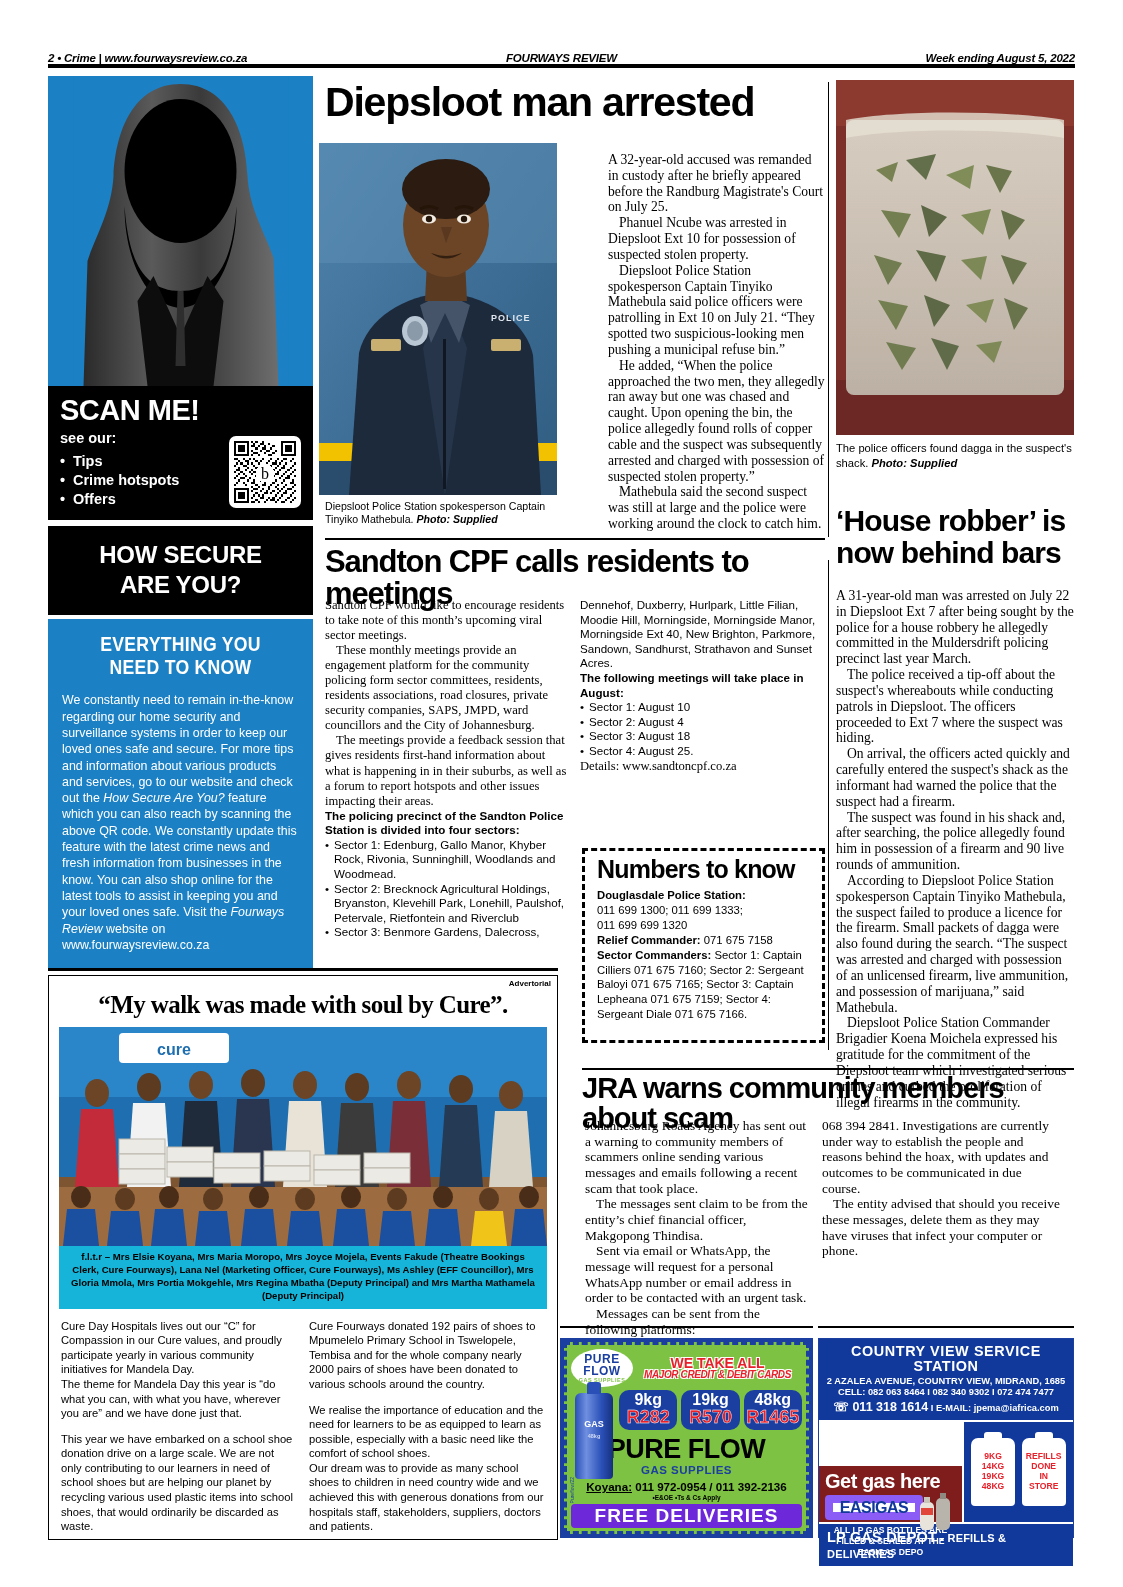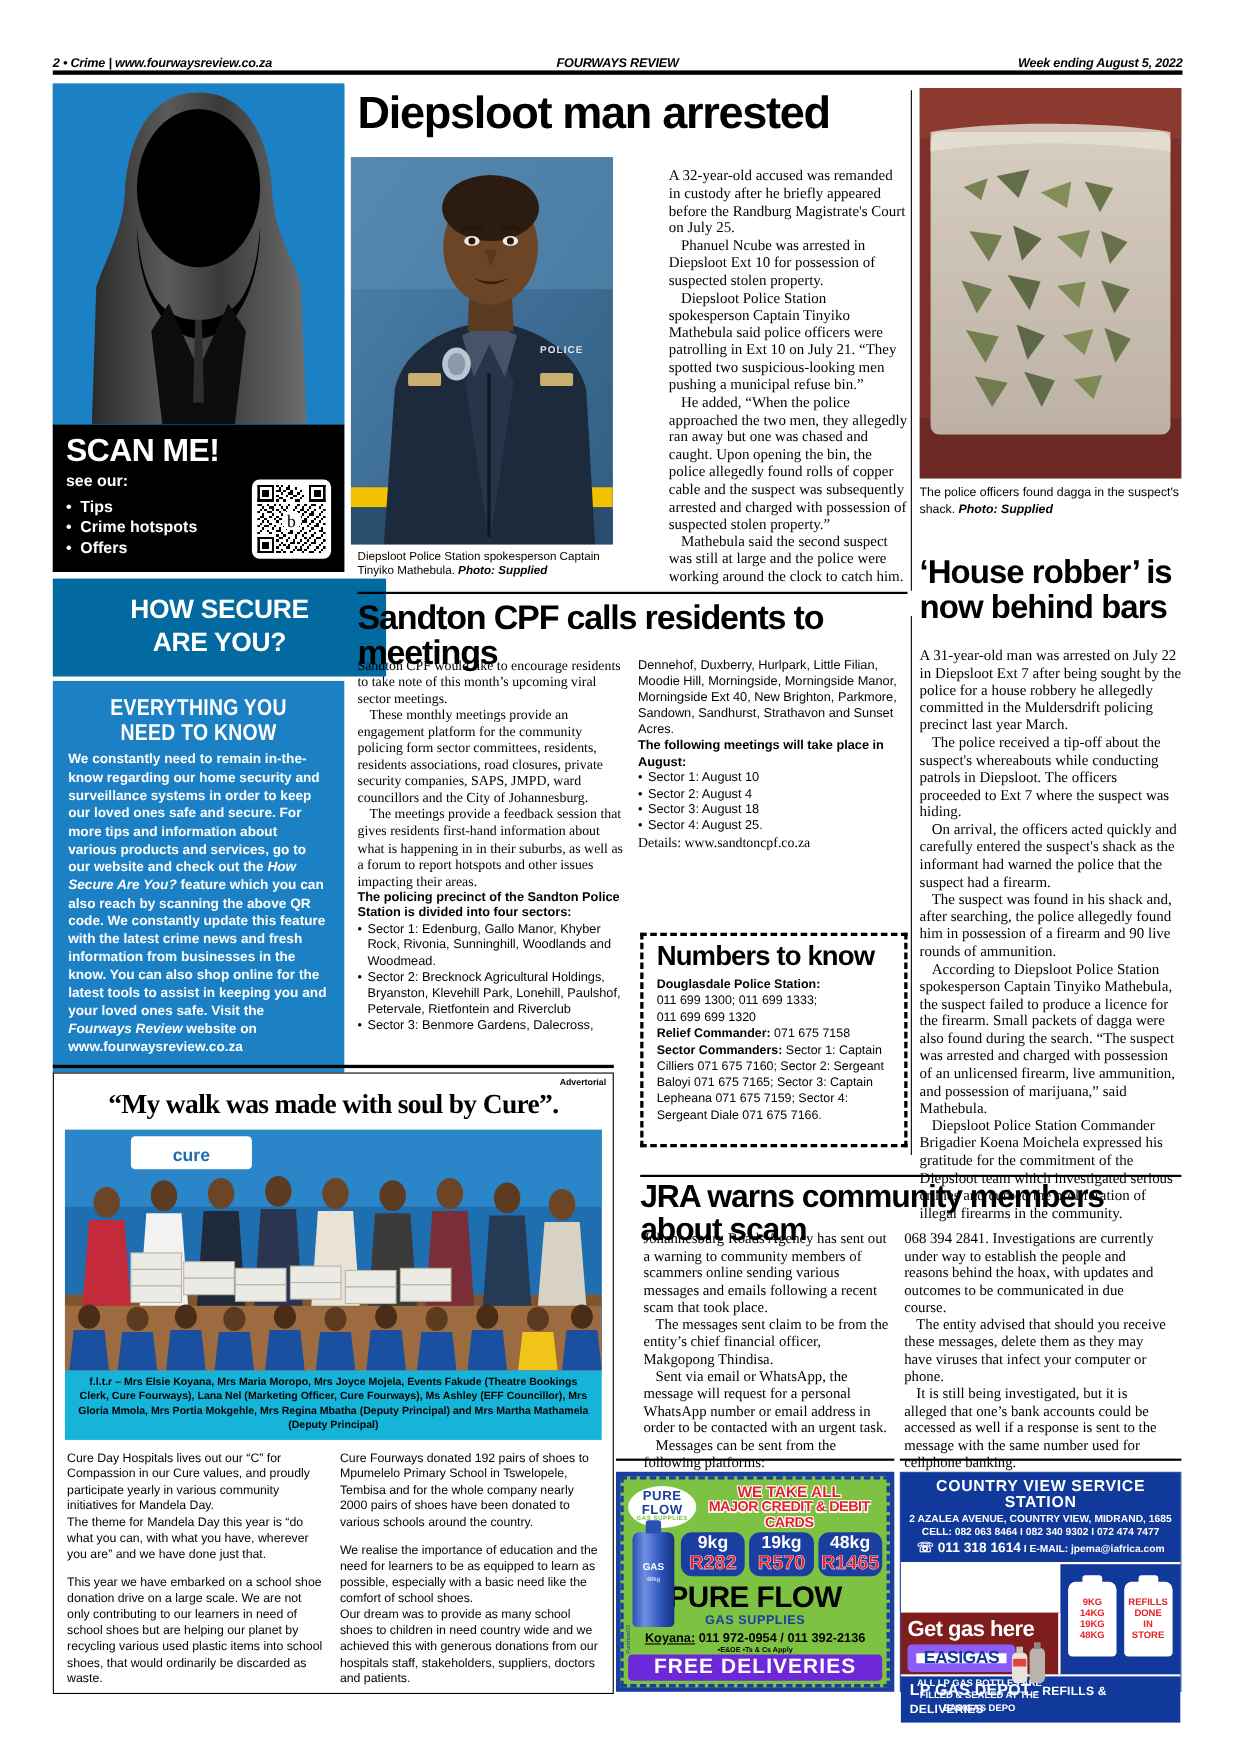--- a/index.html
+++ b/index.html
@@ -54,40 +54,40 @@
   .scan-list li { position:relative; padding-left:13px; }
   .scan-list li:before { content:"•"; position:absolute; left:0; }
   .qr {
     position:absolute; right:12px; bottom:12px;
     width:72px; height:72px; background:#fff; border-radius:7px;
     padding:5px;
   }
   .qr svg { display:block; }
 
   .howsecure {
-    width:303px; background:#0369a1; padding:14px 8px 16px 8px; text-align:center;
+    width:265px; background:#000000; padding:14px 8px 16px 8px; text-align:center;
     margin-top:6px;
   }
   .howsecure div {
     font-family:"Liberation Sans", sans-serif; font-weight:bold; color:#fff;
     font-size:24px; line-height:1.22; letter-spacing:-0.3px;
   }
 
   .everything {
     width:265px; background:#1b80c4; margin-top:4px; padding:14px 14px 16px 14px;
   }
   .ev-head {
     font-family:"Liberation Sans", sans-serif; font-weight:bold; color:#fff;
     font-size:21px; line-height:1.08; text-align:center;
     transform:scaleX(0.84); transform-origin:center;
     letter-spacing:0.3px;
   }
   .ev-body {
-    margin-top:4px;
-    font-family:"Liberation Sans", sans-serif; font-weight:bold; color:#fff;
+    margin-top:14px;
+    font-family:"Liberation Sans", sans-serif; font-weight:normal; color:#fff;
     font-size:12.4px; line-height:1.315;
   }
   .ev-body i { font-style:italic; }
 
   
   .lead-head {
     position:absolute; left:325px; top:82px; width:500px;
     font-family:"Liberation Sans", sans-serif; font-weight:bold;
     font-size:41px; line-height:1.0; letter-spacing:-1.2px;
   }
@@ -223,21 +223,21 @@
   }
   .pf-logo .l1 { color:#1b3fa0; font-size:12px; letter-spacing:0.5px; }
   .pf-logo .l2 { color:#1b3fa0; font-size:12px; letter-spacing:0.5px; }
   .pf-logo .l3 { color:#7dc242; font-size:5.5px; letter-spacing:0.5px; margin-top:1px; }
   .pf-take {
     flex:1; text-align:center; font-family:"Liberation Sans", sans-serif;
     font-weight:bold; color:#e8202a; line-height:1.03;
     text-shadow: -1px -1px 0 #fff, 1px -1px 0 #fff, -1px 1px 0 #fff, 1px 1px 0 #fff;
   }
   .pf-take .a { font-size:14px; }
-  .pf-take .b { font-size:13px; letter-spacing:-0.4px; }
+  .pf-take .b { font-size:10px; letter-spacing:-0.4px;font-style:italic; }
   .pf-prices { display:flex; gap:4px; padding:3px 4px 0 52px; }
   .pf-price {
     flex:1; background:#1b3fa0; border-radius:10px; text-align:center; padding:2px 0 3px 0;
     font-family:"Liberation Sans", sans-serif; font-weight:bold; line-height:1.02;
   }
   .pf-price .kg { color:#fff; font-size:16px; }
   .pf-price .r  { color:#e8202a; font-size:18px; -webkit-text-stroke:0.4px #fff; }
   .pf-bottle {
     position:absolute; left:8px; top:48px; width:38px; height:86px;
     background:linear-gradient(90deg,#2a50b8 0%, #6f8fe0 30%, #2a50b8 70%, #16307d 100%);
@@ -762,21 +762,20 @@
   <h2 class="jra-head">JRA warns community members about scam</h2>
   <div class="jra-c1">
     <p>Johannesburg Roads Agency has sent out a warning to community members of scammers online sending various messages and emails following a recent scam that took place.</p>
     <p>The messages sent claim to be from the entity’s chief financial officer, Makgopong Thindisa.</p>
     <p>Sent via email or WhatsApp, the message will request for a personal WhatsApp number or email address in order to be contacted with an urgent task.</p>
     <p>Messages can be sent from the following platforms: ronfelton105@gmail.com or</p>
   </div>
   <div class="jra-c2">
     <p>068 394 2841. Investigations are currently under way to establish the people and reasons behind the hoax, with updates and outcomes to be communicated in due course.</p>
     <p>The entity advised that should you receive these messages, delete them as they may have viruses that infect your computer or phone.</p>
-    <p>It is still being investigated, but it is alleged that one’s bank accounts could be accessed as well if a response is sent to the message with the same number used for cellphone banking.</p>
   </div>
 
   <div class="adv-rule-top"></div>
   <div class="adv">
     <div class="adv-tag">Advertorial</div>
     <div class="adv-head">“My walk was made with soul by Cure”.</div>
     <div class="adv-photo">
       <svg width="488" height="219" viewBox="0 0 488 219" preserveAspectRatio="xMidYMid slice">
         <rect width="488" height="219" fill="#1f6fb0"></rect>
         <rect x="0" y="0" width="488" height="70" fill="#2b86c9"></rect>

